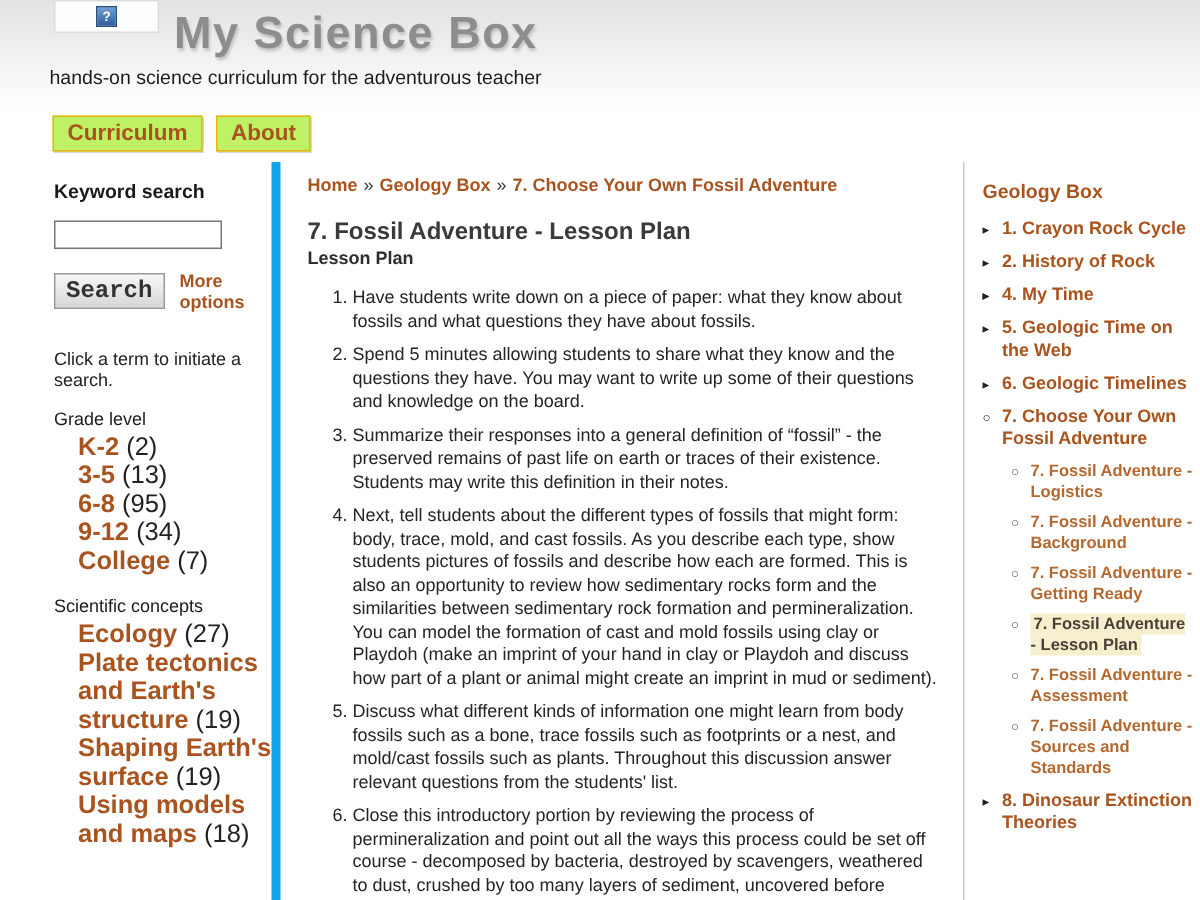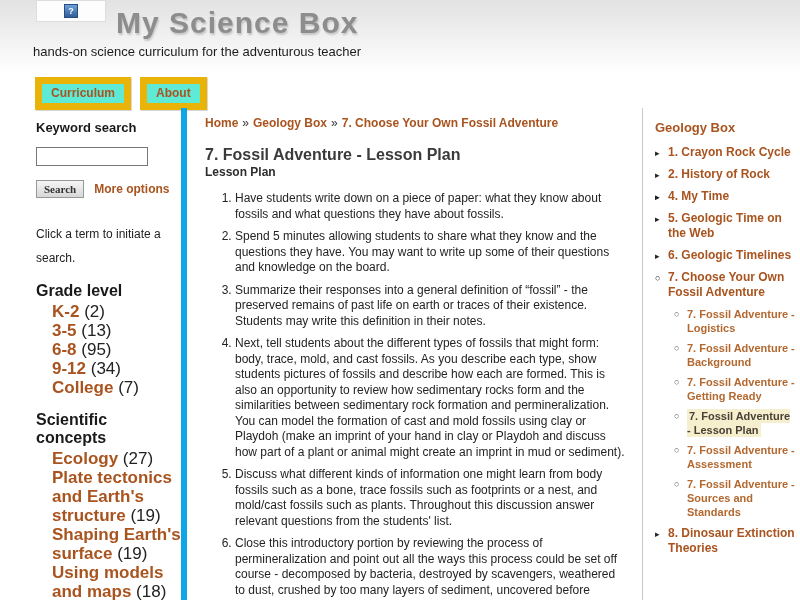--- a/index.html
+++ b/index.html
@@ -14,42 +14,42 @@
   #logo-icon{width:12px;height:12px;background:linear-gradient(#6fa0d8,#2f5d99);
              border:1px solid #274e82;color:#fff;font-size:9px;line-height:12px;
              text-align:center;font-weight:bold;}
   #logo-icon::after{content:"?";}
   #site-title{position:absolute;left:116px;top:6px;margin:0;font-size:30px;font-weight:bold;
               color:#8d8d8d;text-shadow:1px 2px 2px rgba(0,0,0,.18);letter-spacing:1px;}
   #tagline{position:absolute;left:33px;top:44px;margin:0;font-size:13px;color:#1c1c1c;}
 
   
   #nav{position:absolute;left:35px;top:77px;display:flex;gap:9px;}
-  .nav-btn{display:inline-block;padding:2px 9px 3px;border:7px solid #eab308;background:#5eead4;
-           box-shadow:1px 1px 0 #d7d7d7;color:#a9541f;font-weight:bold;font-size:12px;
+  .nav-btn{display:inline-block;padding:2px 9px 3px;border:1px solid #eab308;background:#bef264;
+           box-shadow:1px 1px 0 #d7d7d7;color:#a9541f;font-weight:bold;font-size:15px;
            text-decoration:none;cursor:pointer;}
 
   
   #left-sidebar{position:absolute;left:0;top:108px;width:187px;height:492px;box-sizing:border-box;
                 border-right:6px solid #0ea5e9;padding:12px 10px 0 36px;}
   #main{position:absolute;left:187px;top:108px;width:456px;height:492px;box-sizing:border-box;
         border-right:1px solid #c9c9c9;padding:6px 14px 0 18px;overflow:hidden;}
   #right-sidebar{position:absolute;left:643px;top:108px;width:157px;height:492px;
                  box-sizing:border-box;padding:12px 4px 0 12px;}
 
   
   .lsb-heading{margin:0 0 8px;font-size:13px;font-weight:bold;color:#1a1a1a;}
   #keyword-input{width:106px;height:15px;border:1px solid #777;margin:4px 0 14px;font-size:12px;}
   #search-row{display:flex;align-items:center;gap:10px;margin-bottom:24px;}
-  #search-button{font-size:11px;font-weight:bold;color:#333;padding:2px 7px;cursor:pointer;
+  #search-button{font-size:16px;font-weight:bold;color:#333;padding:2px 7px;cursor:pointer;
                  background:linear-gradient(#f6f6f6,#d7d7d7);border:1px solid #979797;
-                 font-family:Liberation Serif, serif;}
+                 font-family:Liberation Mono, monospace;}
   .rust-link{color:#a9541f;font-weight:bold;text-decoration:none;cursor:pointer;font-size:12px;}
-  #guided-desc{margin:0 0 12px;font-size:12px;line-height:24px;color:#222;width:138px;}
-  .facet-heading{margin:0 0 2px;font-size:16px;font-weight:bold;color:#1a1a1a;}
+  #guided-desc{margin:0 0 12px;font-size:12px;line-height:14px;color:#222;width:138px;}
+  .facet-heading{margin:0 0 2px;font-size:12px;font-weight:normal;color:#1a1a1a;}
   ul.facet{list-style:none;margin:0 0 14px;padding:0 0 0 16px;font-size:17px;line-height:19px;
            width:130px;}
   ul.facet a{color:#a9541f;font-weight:bold;text-decoration:none;cursor:pointer;}
   ul.facet .count{color:#222;}
 
   
   #breadcrumb{font-size:12px;margin:2px 0 16px;}
   #breadcrumb a{color:#a9541f;font-weight:bold;text-decoration:none;cursor:pointer;}
   #breadcrumb .sep{color:#333;padding:0 4px;}
   #lesson-title{margin:0 0 1px;font-size:16px;font-weight:bold;color:#3a3a3a;}

